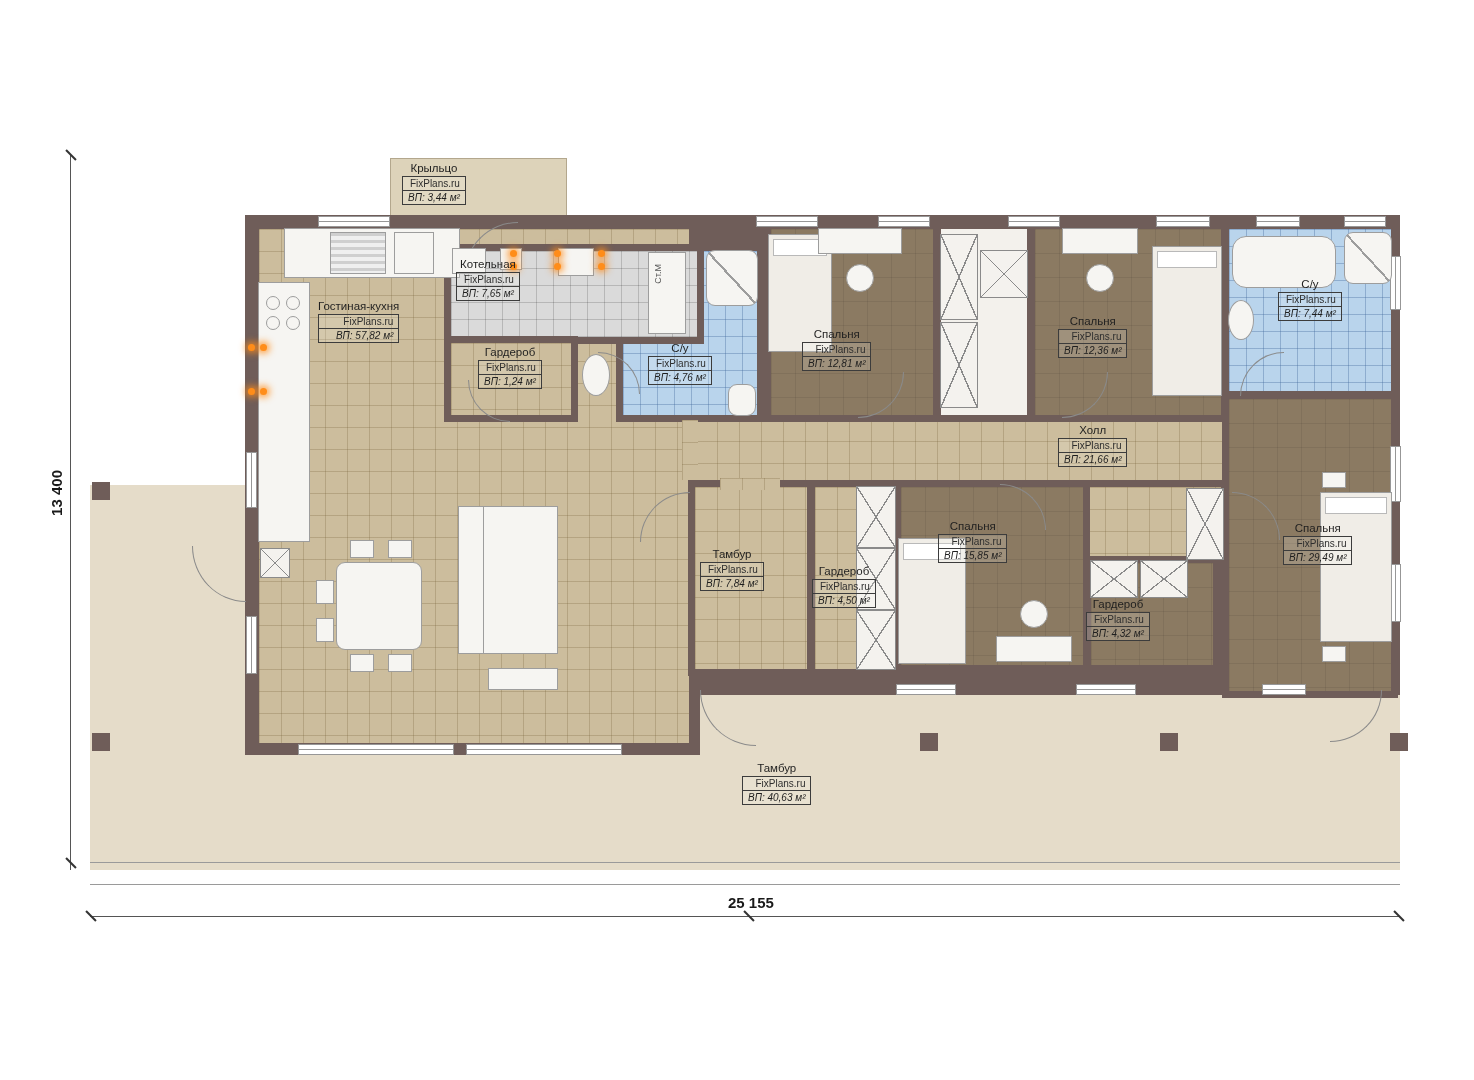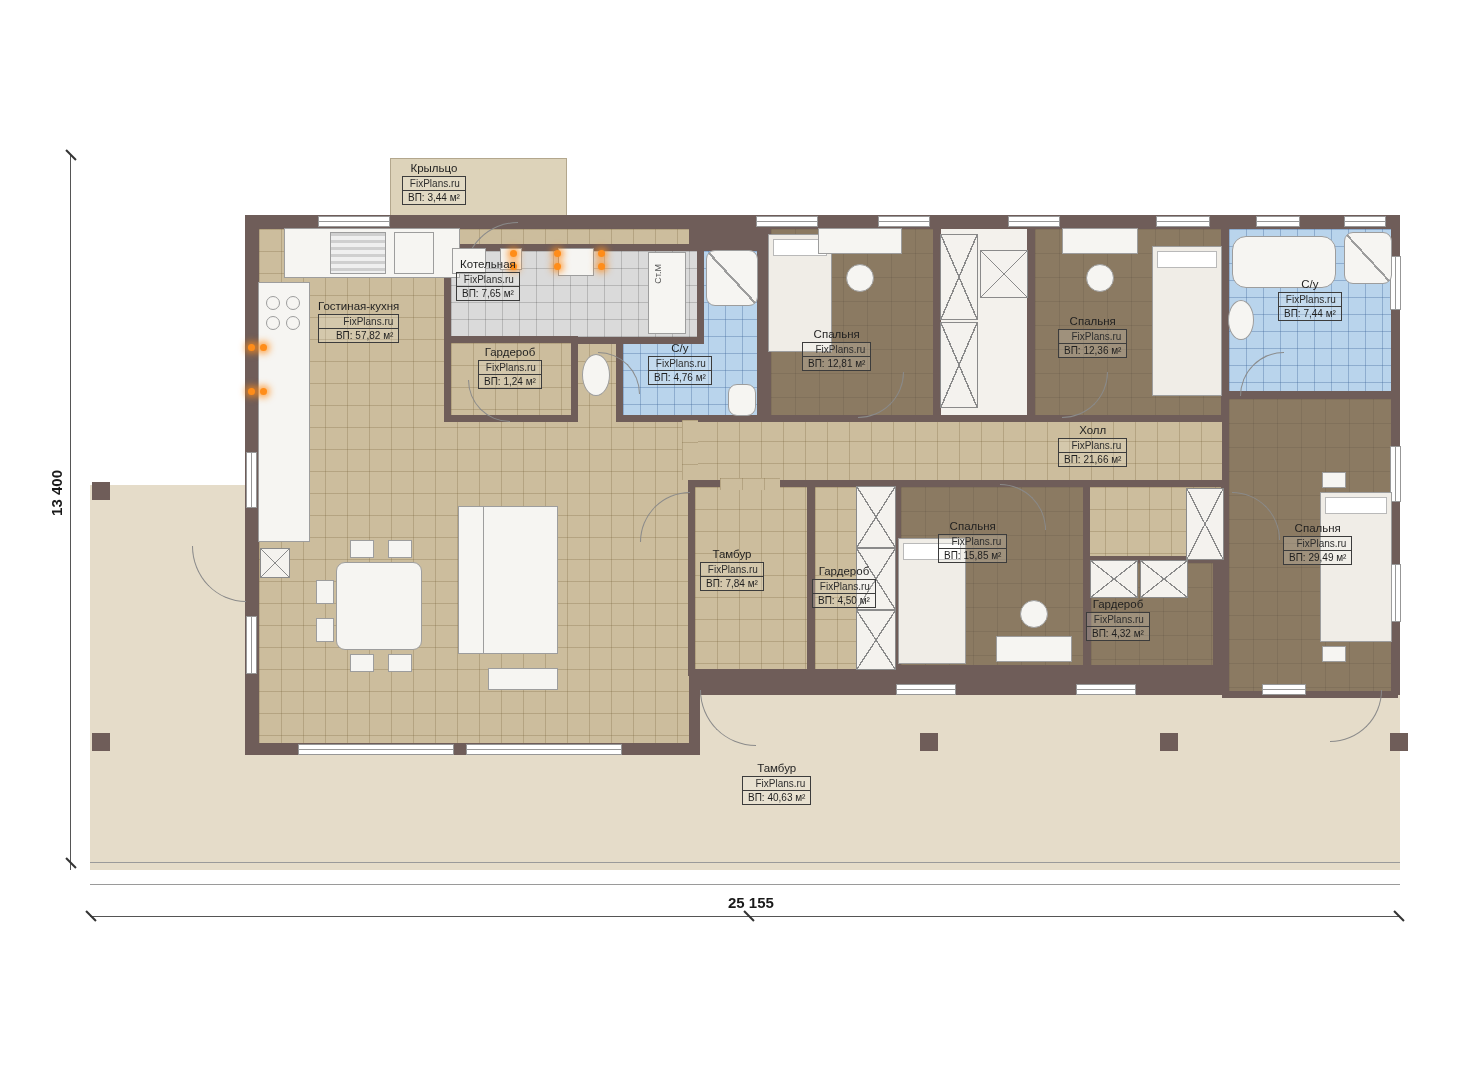--- a/index.html
+++ b/index.html
@@ -54,21 +54,21 @@
   .stripes{background-image:repeating-linear-gradient(to bottom,#cfcfcf 0 3px,#efefef 3px 7px);}
   .lamp{width:7px;height:7px;border-radius:50%;background:#ff8d1a;box-shadow:0 0 7px 2.5px rgba(255,140,26,.85);z-index:10;}
   .post{background:#6f5d59;z-index:3;}
   .thinline{background:#9a9a9a;z-index:2;}
 
   
   .plan-label{z-index:30;text-align:center;color:#222;}
   .room-name{font-weight:normal;font-size:11.5px;white-space:nowrap;margin-bottom:2px;color:#1f1f1f;}
   .label-box{border:1px solid #3c3c3c;background:rgba(252,250,245,.18);text-align:right;}
   .label-box .site{border-bottom:1px solid #3c3c3c;font-size:10px;padding:1px 5px;color:#2e2e2e;white-space:nowrap;}
-  .label-box .area{font-size:10px;padding:1px 5px;color:#1f1f1f;white-space:nowrap;}
+  .label-box .area{font-size:10px;padding:1px 5px;color:#1f1f1f;white-space:nowrap;font-style:italic;}
 
   
   .dimline{background:#555;z-index:25;}
   .dimtext{font-weight:bold;font-size:15px;color:#1a1a1a;z-index:25;}
   .dimtext.vert{writing-mode:vertical-rl;transform:rotate(180deg);}
   .tick{width:14px;height:2px;background:#333;transform:rotate(45deg);z-index:25;}
   .stm{writing-mode:vertical-rl;transform:rotate(180deg);font-size:9px;color:#555;z-index:10;white-space:nowrap;}
 </style>
 </head>
 <body>

